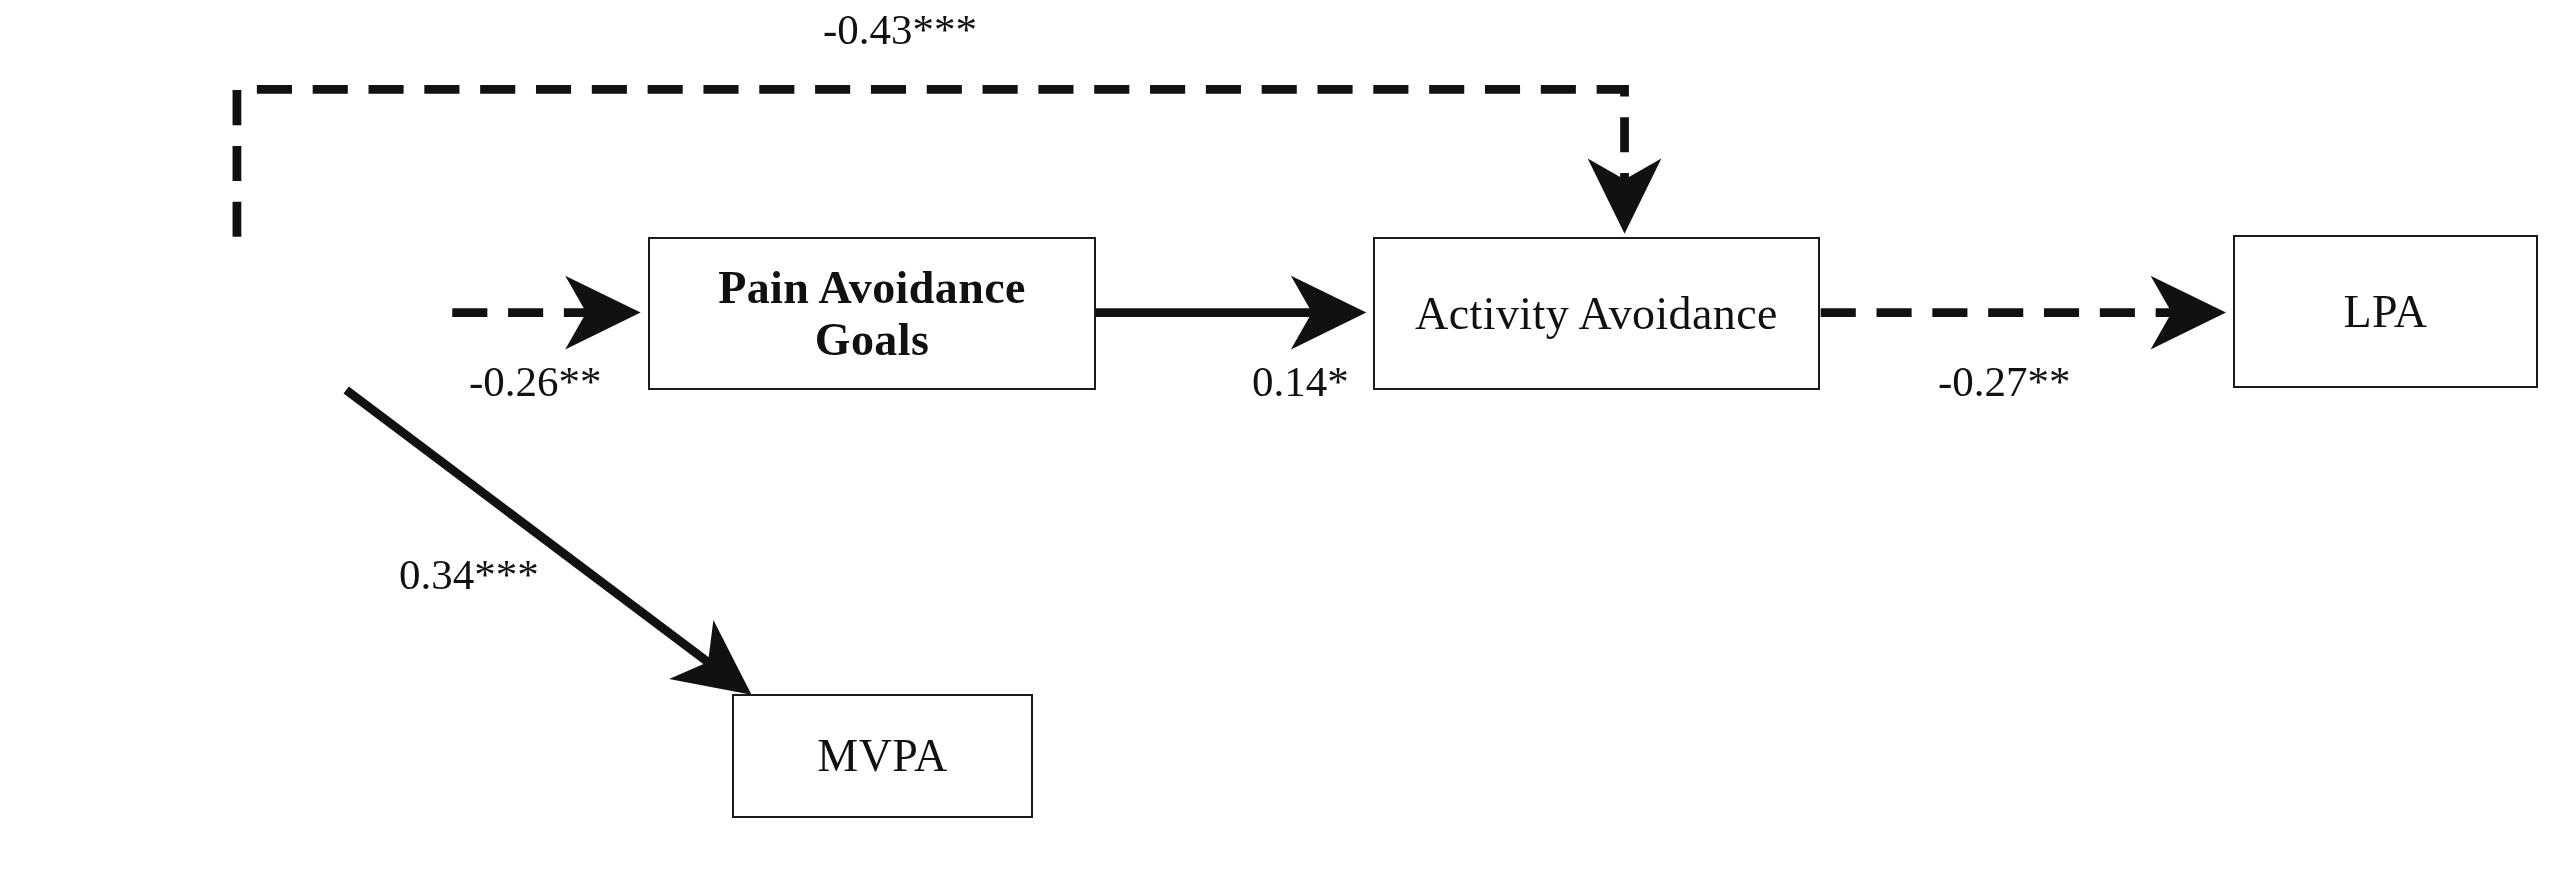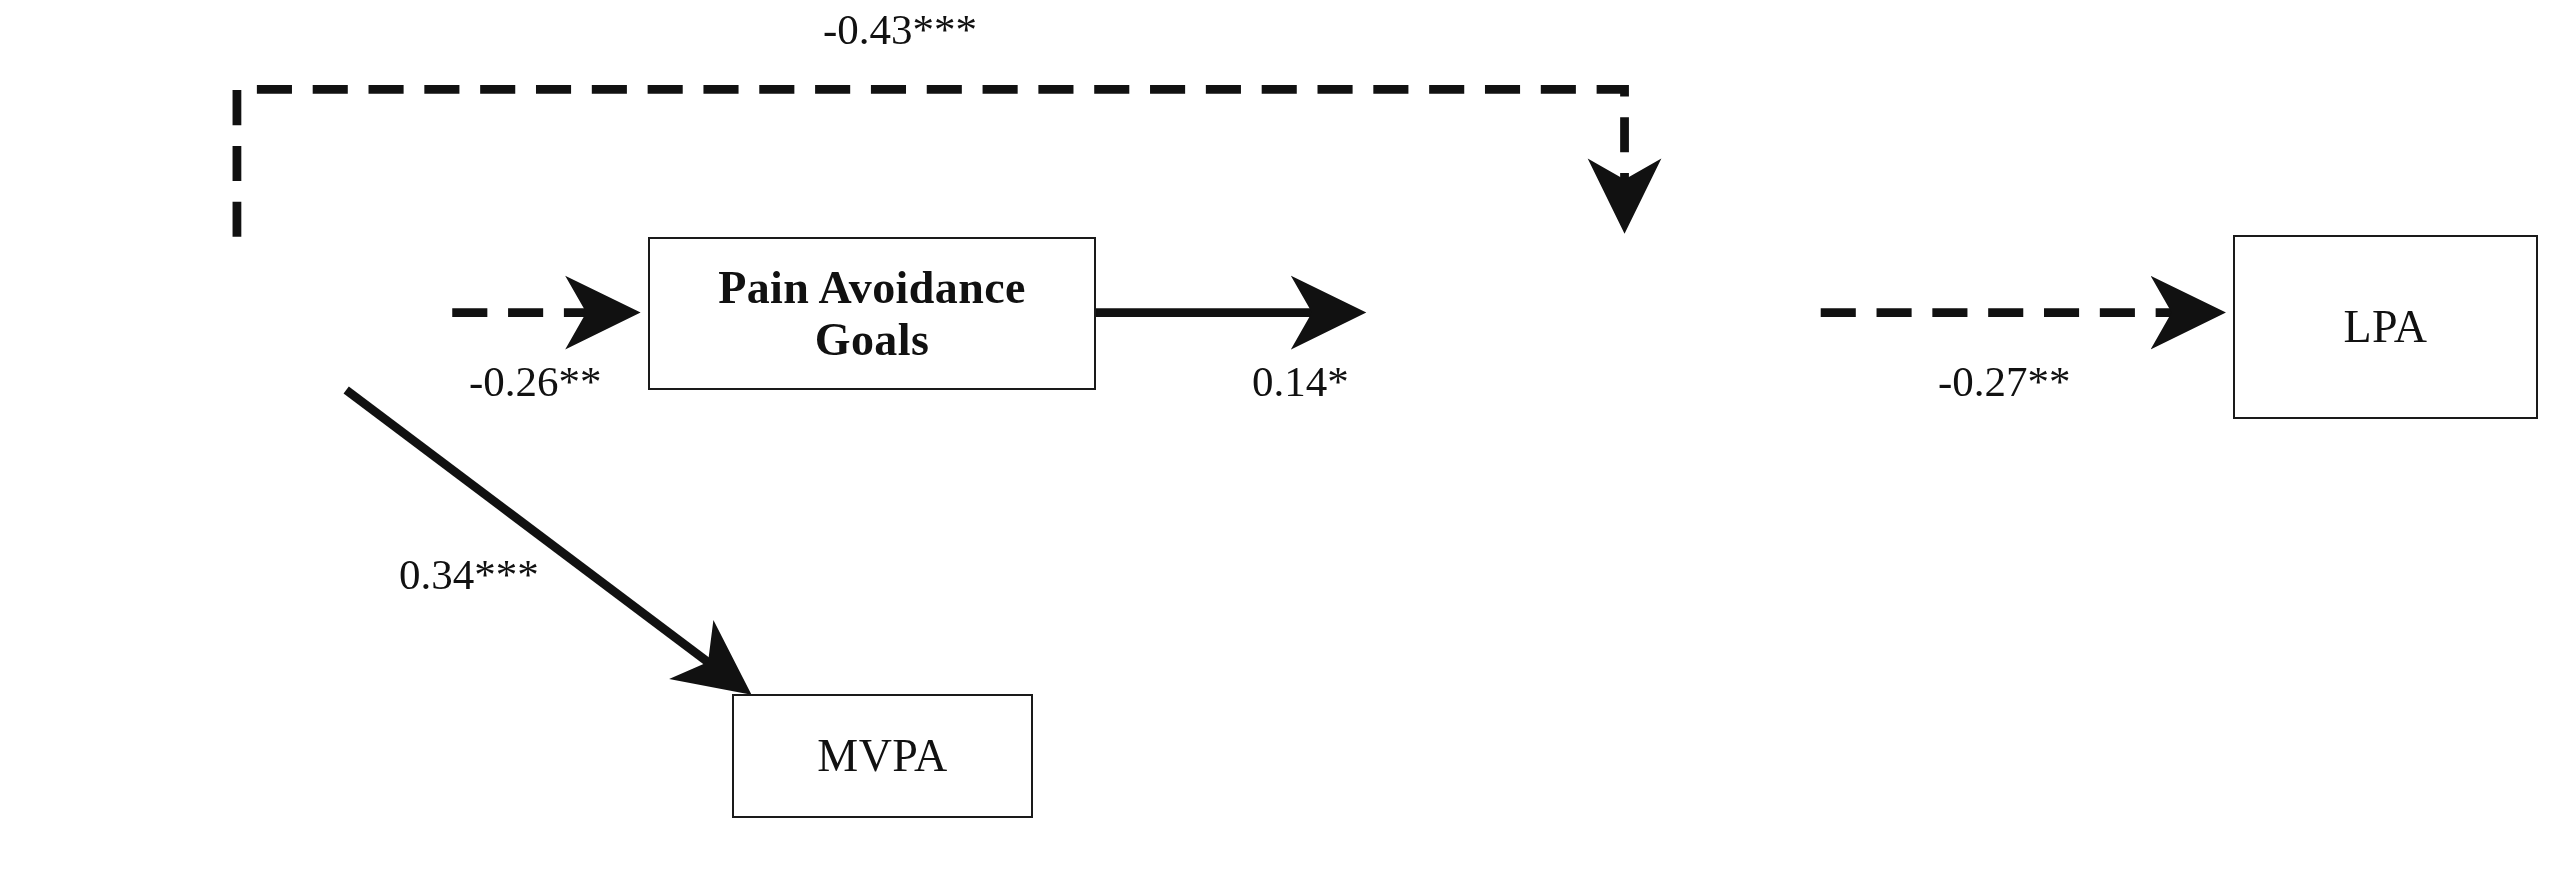--- a/index.html
+++ b/index.html
@@ -89,22 +89,25 @@
     <g>
       <path d="M 434 489 L 930 862" fill="none" stroke="#111111" stroke-width="11" stroke-linecap="butt" marker-end="url(#arrowDiag)"></path>
     </g>
   </svg>
 
 
   <div class="node-box" style="left:648px; top:237px; width:448px; height:153px;font-weight:bold;">
     <span class="node-label">Pain Avoidance Goals</span>
   </div>
 
+  <div class="node-box" style="left:1373px; top:237px; width:447px; height:153px;">
+    <span class="node-label">Activity Avoidance</span>
+  </div>
 
-  <div class="node-box" style="left:2233px; top:235px; width:305px; height:184px;">
+  <div class="node-box" style="left:2233px; top:235px; width:305px; height:153px;">
     <span class="node-label">LPA</span>
   </div>
 
   <div class="node-box" style="left:732px; top:694px; width:301px; height:124px;">
     <span class="node-label">MVPA</span>
   </div>
 
   <div class="coef-label" style="left:823px; top:4.8px;">-0.43***</div>
 
   <div class="coef-label" style="left:469px; top:357px;">-0.26**</div>

